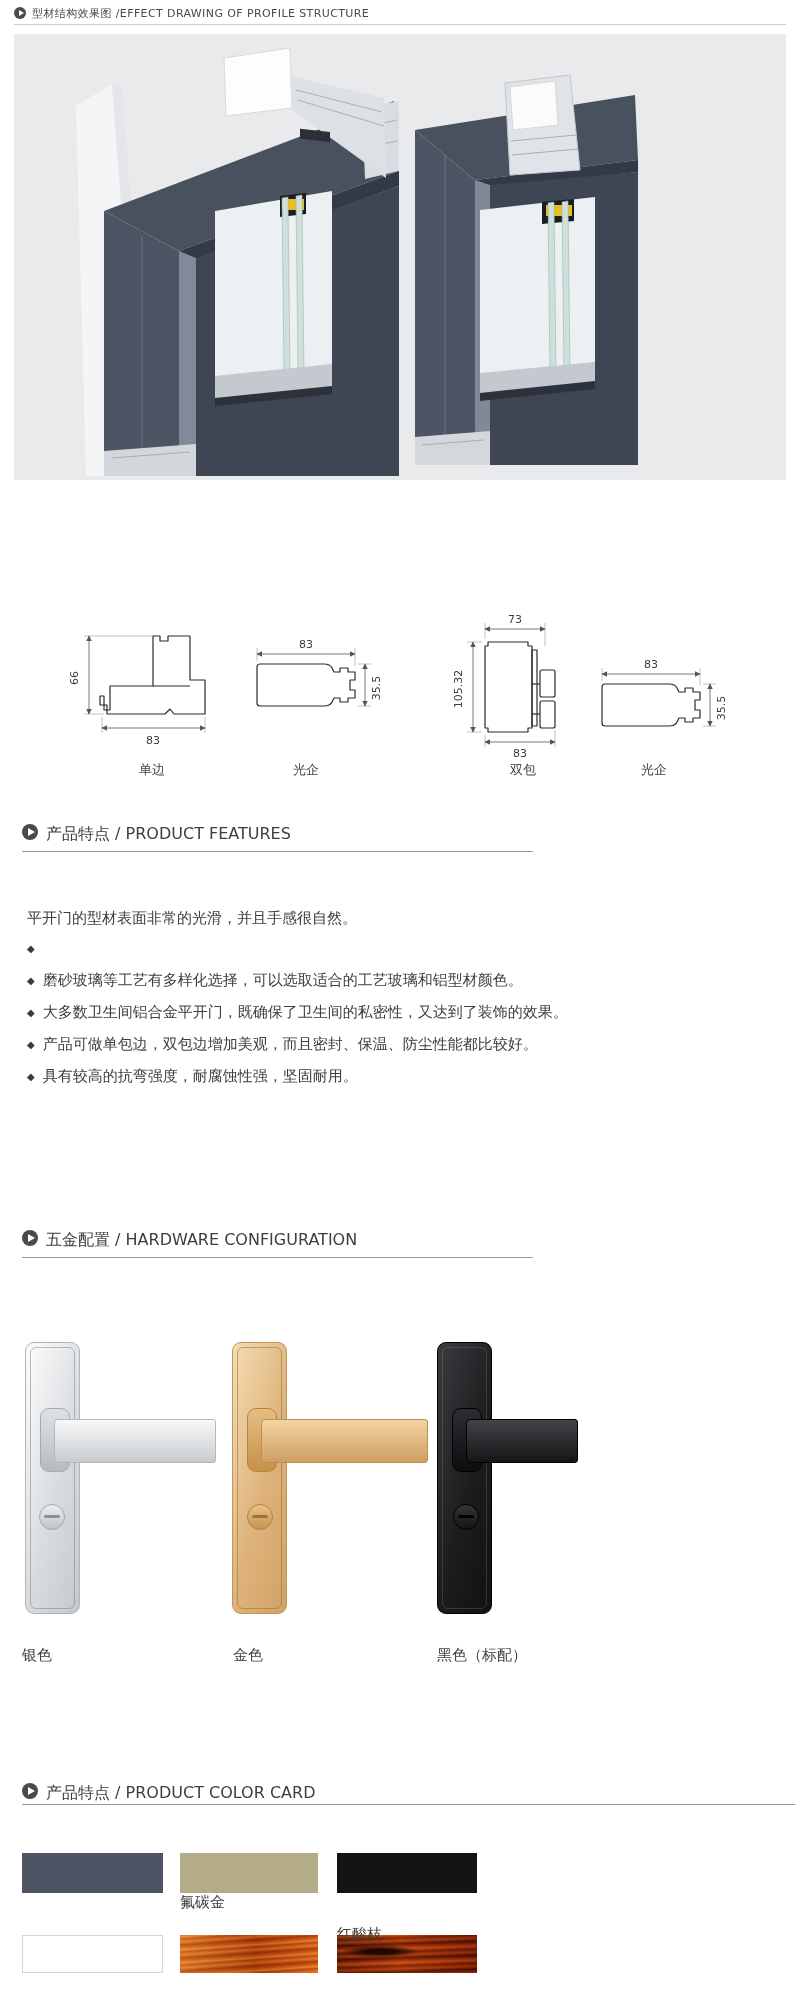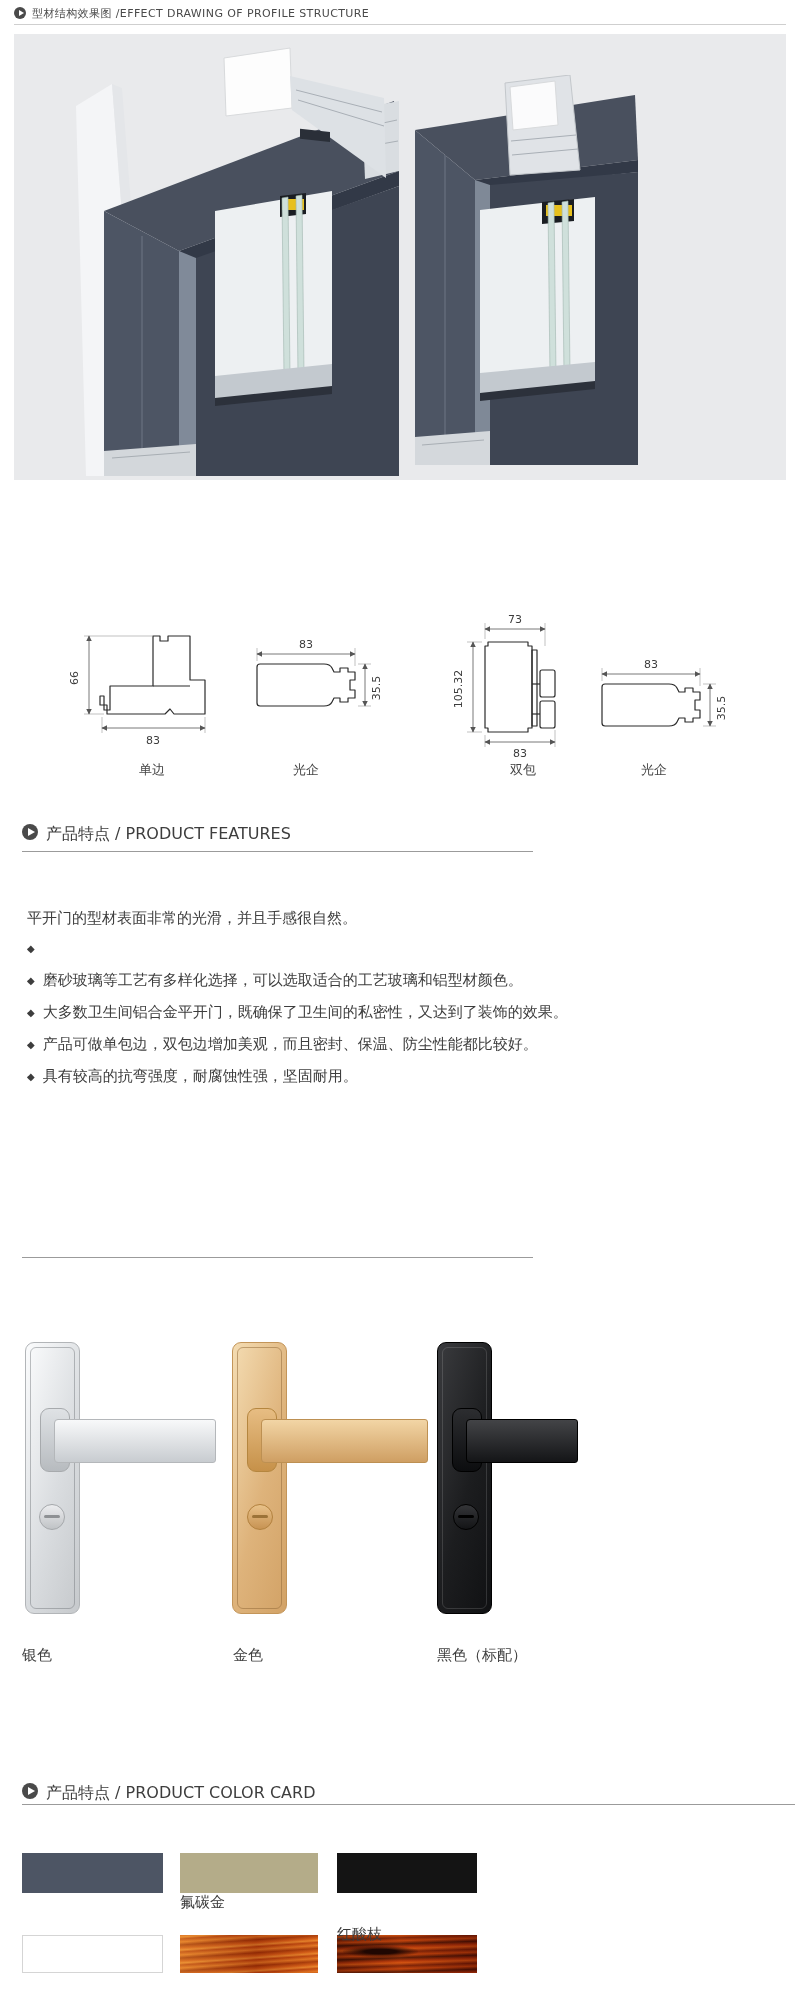--- a/index.html
+++ b/index.html
@@ -237,20 +237,24 @@
     <div class="feat-line">
       <span class="bullet">◆</span>
       <span>产品可做单包边，双包边增加美观，而且密封、保温、防尘性能都比较好。</span>
     </div>
     <div class="feat-line">
       <span class="bullet">◆</span>
       <span>具有较高的抗弯强度，耐腐蚀性强，坚固耐用。</span>
     </div>
   </div>
 
+  <div class="section-head" style="top:1230px">
+    <span class="play-icon play-lg"></span>
+    <span>五金配置 / HARDWARE CONFIGURATION</span>
+  </div>
   <div class="rule" style="top:1257px;width:511px"></div>
 
   <div class="plate silver" style="left:25px;top:1342px">
       <div class="plate-line"></div>
     </div>
   <div class="boss silver" style="left:40px"></div>
   <div class="lever silver" style="left:54px;width:160px"></div>
   <div class="thumbturn silver" style="left:39px">
       <div class="slot"></div>
     </div>

